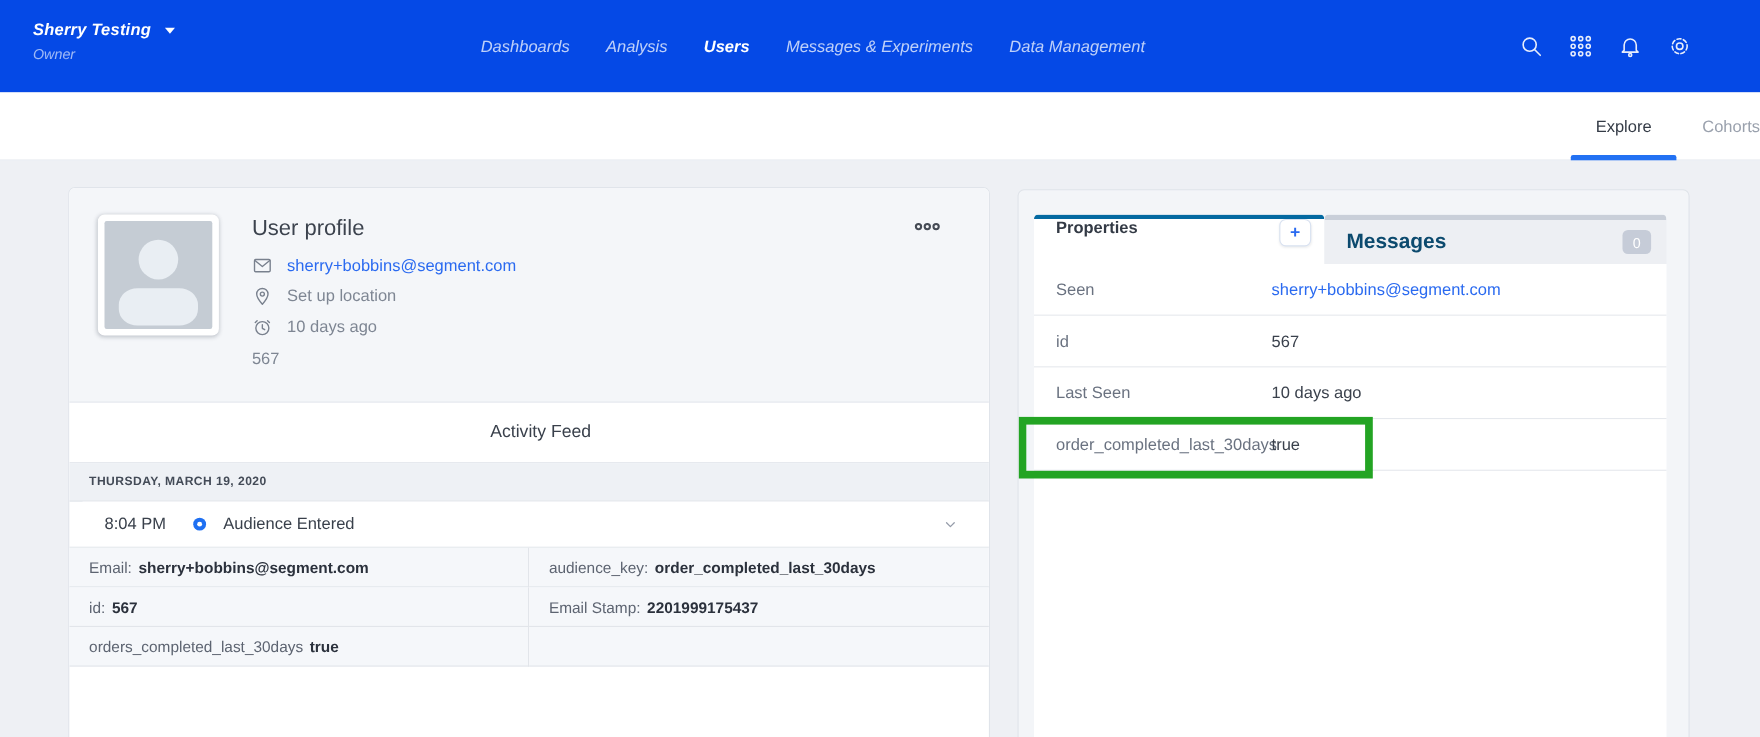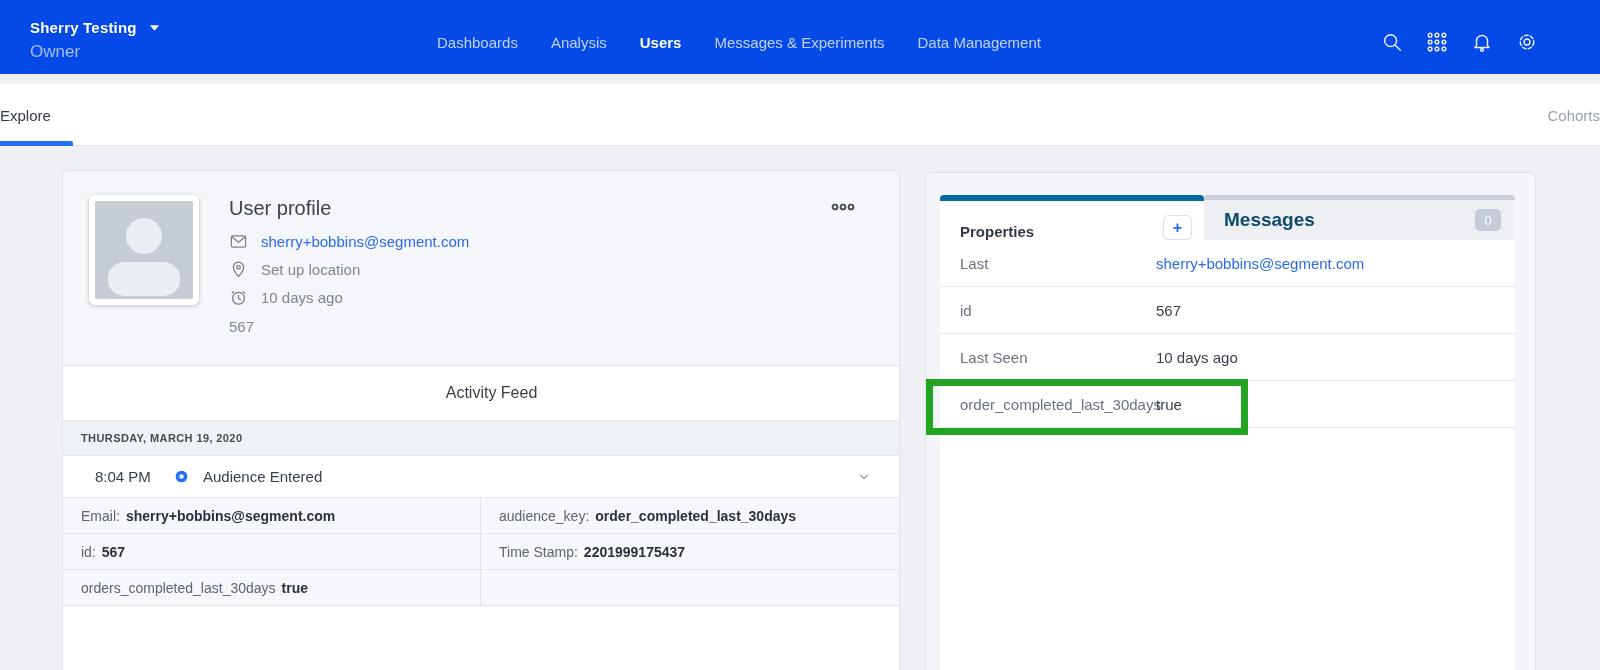--- a/index.html
+++ b/index.html
@@ -1,34 +1,34 @@
 <!DOCTYPE html>
 <html><head>
 <meta charset="utf-8">
 <style>
   * { margin:0; padding:0; box-sizing:border-box; }
   body { font-family:"Liberation Sans", sans-serif; }
   .screen { width:1600px; height:670px; position:relative; overflow:hidden; background:#eef0f4; }
 
   
-  .topnav { position:absolute; top:0; left:0; width:1600px; height:74px; background:#0549e6; }
+  .topnav { position:absolute; top:0; left:0; width:1600px; height:84px; background:#0549e6;font-style:italic; }
   .brand { position:absolute; left:30px; top:19px; color:#fff; }
   .brand-name-row { display:flex; align-items:center; gap:12px; }
   .brand-name { font-size:15px; font-weight:bold; letter-spacing:.2px; }
   .brand-caret { width:11px; height:8px; }
-  .brand-role { margin-top:6px; font-size:17px; color:rgba(255,255,255,.62); }
+  .brand-role { margin-top:6px; font-size:13px; color:rgba(255,255,255,.62); }
   .nav-items { position:absolute; left:437px; top:0; height:84px; display:flex; align-items:center; gap:33px; }
   .nav-item { font-size:15px; color:rgba(255,255,255,.74); cursor:pointer; white-space:nowrap; }
   .nav-item.active { color:#fff; font-weight:bold; }
   .nav-icons { position:absolute; right:62px; top:0; height:84px; display:flex; align-items:center; gap:23px; }
   .nav-icon { width:22px; height:22px; color:#e8edfb; cursor:pointer; display:flex; }
   .nav-icon svg { width:22px; height:22px; stroke:currentColor; fill:none; stroke-width:1.6; stroke-linecap:round; stroke-linejoin:round; }
 
   
-  .subnav { position:absolute; top:84px; left:0; width:1600px; height:62px; background:#fff; border-bottom:1px solid #e4e7ed; display:flex; justify-content:space-between; gap:46px; }
+  .subnav { position:absolute; top:84px; left:0; width:1600px; height:62px; background:#fff; border-bottom:1px solid #e4e7ed; display:flex; justify-content:flex-end; gap:46px; }
   .subtab { position:relative; height:62px; display:flex; align-items:center; font-size:15px; color:#9aa1ad; cursor:pointer; }
   .subtab.active { color:#343b46; }
   .subtab-underline { position:absolute; bottom:0; left:50%; transform:translateX(-50%); width:96px; height:5px; background:#2271f3; border-radius:2px 2px 0 0; }
 
   
   .content { position:absolute; top:146px; left:0; width:1600px; height:432px; background:#eef0f4; }
 
   
   .left-card { position:absolute; left:62px; top:24px; width:838px; height:560px; background:#fff; border:1px solid #e0e4ea; border-radius:6px; overflow:hidden; }
   .profile-header { position:relative; height:195px; background:#f4f6f9; border-bottom:1px solid #e4e7ed; padding:24px 26px; display:flex; }
@@ -57,21 +57,21 @@
 
   .details-grid { display:grid; grid-template-columns:1fr 1fr; border-top:1px solid #e2e5ea; }
   .detail-cell { height:36px; background:#f5f7fa; border-bottom:1px solid #e2e5ea; display:flex; align-items:center; padding-left:18px; font-size:14px; white-space:nowrap; overflow:hidden; }
   .detail-cell:nth-child(odd) { border-right:1px solid #e2e5ea; }
   .detail-label { color:#5d6471; margin-right:6px; }
   .detail-value { color:#2b313c; font-weight:bold; }
 
   
   .right-card { position:absolute; left:925px; top:26px; width:611px; height:530px; background:#f3f5f8; border:1px solid #dfe3e9; border-radius:6px; display:flex; flex-direction:column; overflow:hidden; }
   .tabs-row { display:flex; margin:22px 20px 0 14px; flex:none; }
-  .tab-properties { width:264px; height:45px; background:#fff; border-top:6px solid #0369a1; border-radius:4px 4px 0 0; display:flex; align-items:flex-end; padding:12px 12px 0 20px; cursor:pointer; }
+  .tab-properties { width:264px; height:45px; background:#fff; border-top:4px solid #0369a1; border-radius:4px 4px 0 0; display:flex; align-items:flex-start; padding:0 12px 0 20px; cursor:pointer; }
   .tab-properties-label { font-size:15px; font-weight:bold; color:#333a45; }
   .add-prop-btn { margin-left:auto; width:29px; height:25px; background:#fff; border:1px solid #d8e1f0; border-radius:6px; color:#2a6af0; font-size:16px; font-weight:bold; display:flex; align-items:center; justify-content:center; cursor:pointer; box-shadow:0 1px 2px rgba(40,50,70,.08); }
   .tab-messages { flex:1; height:45px; background:#edeff3; border-top:5px solid #c9cfd9; border-radius:4px 4px 0 0; display:flex; align-items:center; padding:0 14px 0 20px; cursor:pointer; }
   .tab-messages-label { font-size:19px; font-weight:bold; color:#0c4a6e; }
   .msg-badge { margin-left:auto; min-width:26px; height:22px; background:#c6ccd8; border-radius:5px; color:#fff; font-size:13px; display:flex; align-items:center; justify-content:center; }
   .props-panel { margin:0 20px 0 14px; background:#fff; flex:1; }
   .prop-row { height:47px; border-bottom:1px solid #e5e8ed; display:flex; align-items:center; }
   .prop-label { width:216px; padding-left:20px; font-size:15px; color:#6a7280; white-space:nowrap; }
   .prop-value { font-size:15px; color:#3a414c; }
   .prop-value.link { color:#2a6af0; cursor:pointer; }
@@ -219,21 +219,21 @@
           </div>
         <div class="detail-cell">
             <span class="detail-label">audience_key:</span>
             <span class="detail-value">order_completed_last_30days</span>
           </div>
         <div class="detail-cell">
             <span class="detail-label">id:</span>
             <span class="detail-value">567</span>
           </div>
         <div class="detail-cell">
-            <span class="detail-label">Time Stamp:</span>
+            <span class="detail-label">Email Stamp:</span>
             <span class="detail-value">2201999175437</span>
           </div>
         <div class="detail-cell">
             <span class="detail-label">orders_completed_last_30days</span>
             <span class="detail-value">true</span>
           </div>
         <div class="detail-cell">
             <span class="detail-label"></span>
             <span class="detail-value"></span>
           </div>
@@ -246,21 +246,21 @@
           <span class="tab-properties-label">Properties</span>
           <span class="add-prop-btn">+</span>
         </div>
         <div class="tab-messages">
           <span class="tab-messages-label">Messages</span>
           <span class="msg-badge">0</span>
         </div>
       </div>
       <div class="props-panel">
         <div class="prop-row">
-          <span class="prop-label">Last</span>
+          <span class="prop-label">Seen</span>
           <span class="prop-value link">sherry+bobbins@segment.com</span>
         </div>
         <div class="prop-row">
           <span class="prop-label">id</span>
           <span class="prop-value">567</span>
         </div>
         <div class="prop-row">
           <span class="prop-label">Last Seen</span>
           <span class="prop-value">10 days ago</span>
         </div>

